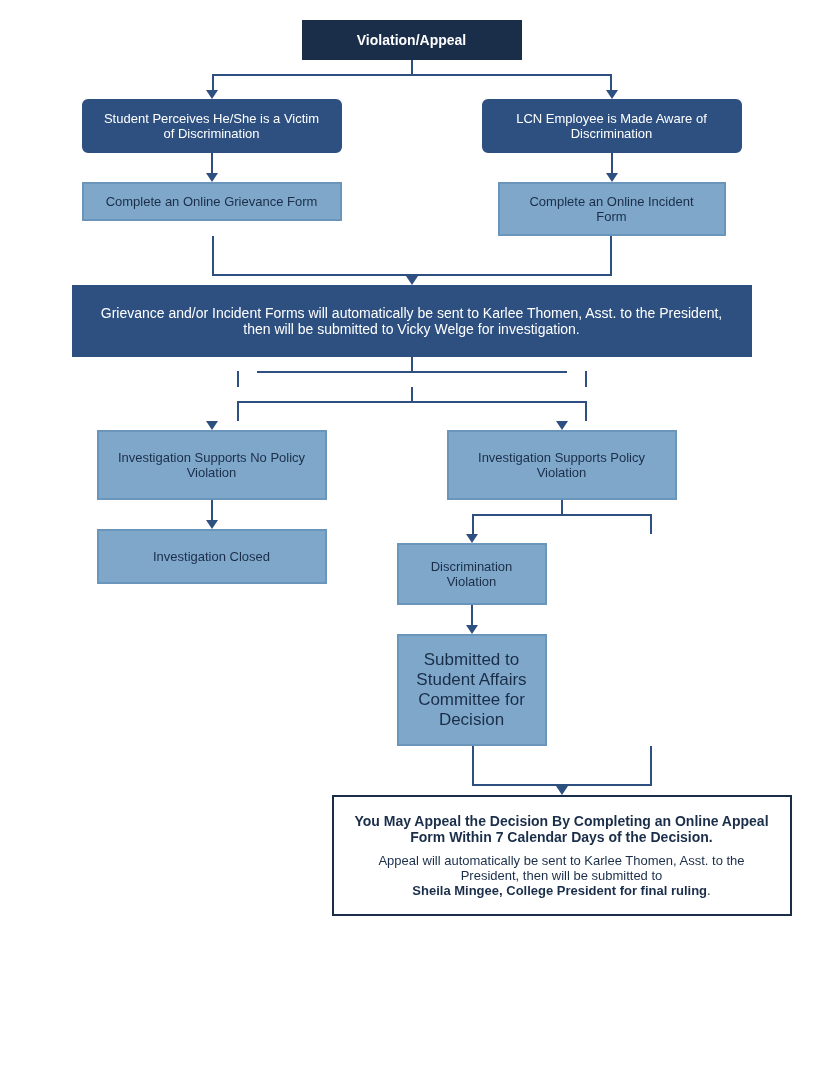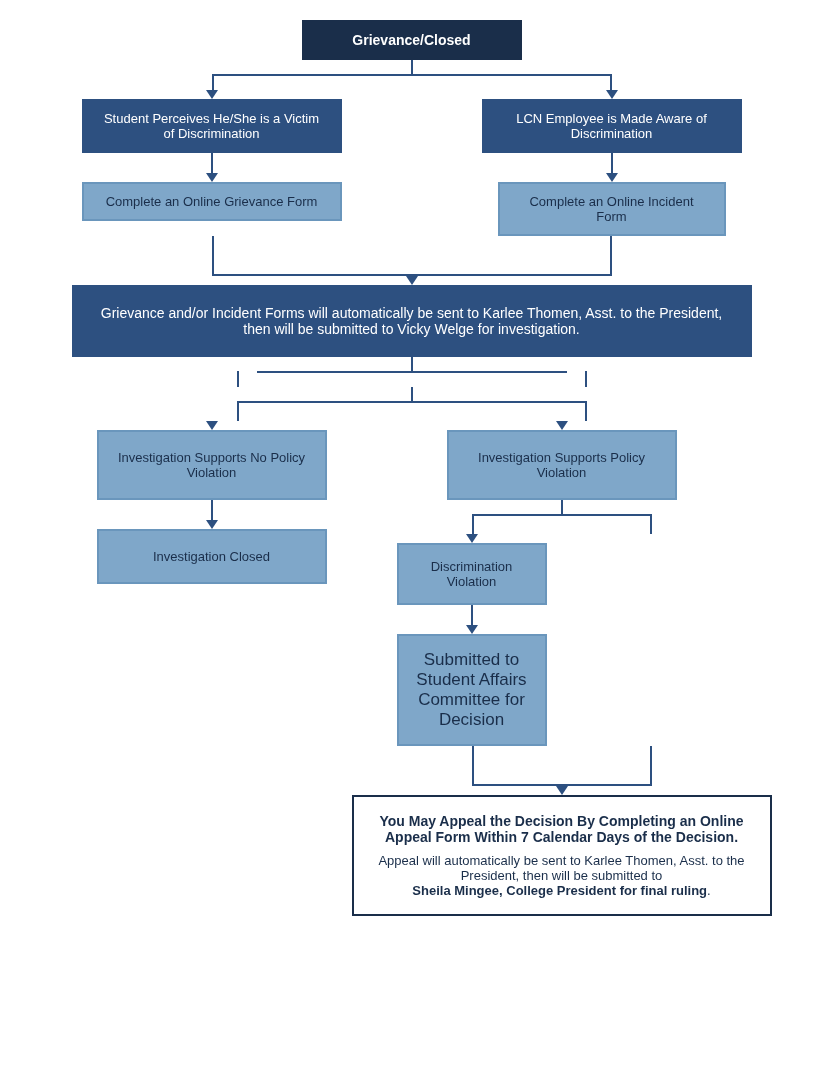--- a/index.html
+++ b/index.html
@@ -54,20 +54,21 @@
       display: flex;
       flex-direction: column;
       align-items: center;
     }
     
     .top-box {
       width: 220px;
     }
     .wide-box {
       width: 280px;
+      border-radius: 6px;
     }
     
     .fork-line {
       position: relative;
       width: 480px;
       height: 30px;
     }
     .fork-line::before {
       content: '';
       position: absolute;
@@ -173,21 +174,21 @@
       border-top: 9px solid #2d5080;
       margin: 0 auto;
     }
   </style>
 </head>
 <body>
 
 <div class="flowchart">
 
   <div class="box-dark top-box">
-    <span>Grievance/Closed</span>
+    <span>Violation/Appeal</span>
   </div>
 
   <div class="top-fork">
     <div class="top-fork-left"></div>
     <div class="top-fork-right"></div>
   </div>
 
   <div class="row" style="width:680px; justify-content:space-between; align-items:flex-start;">
 
     <div class="col" style="width:280px;">
@@ -288,21 +289,21 @@
 
       </div>
 
       <div style="position:relative; width:340px; height:40px;">
         <div style="position:absolute; left:calc(50% - 90px); top:0; width:2px; height:40px; background:#2d5080;"></div>
         <div style="position:absolute; right:calc(50% - 90px); top:0; width:2px; height:40px; background:#2d5080;"></div>
         <div style="position:absolute; left:calc(50% - 90px); top:38px; width:180px; height:2px; background:#2d5080;"></div>
       </div>
       <div class="arrowhead"></div>
 
-      <div class="appeal-box" style="width:420px;">
+      <div class="appeal-box" style="width:460px;">
         <div class="bold-text">You May Appeal the Decision By Completing an Online Appeal Form Within 7 Calendar Days of the Decision.</div>
         <div style="margin-top:8px; font-size:13px;">
           <span>Appeal will automatically be sent to Karlee Thomen, Asst. to the President, then will be submitted to</span>
           <br>
           <strong>Sheila Mingee, College President for final ruling</strong><span>.</span>
         </div>
       </div>
     </div>
 
   </div>

